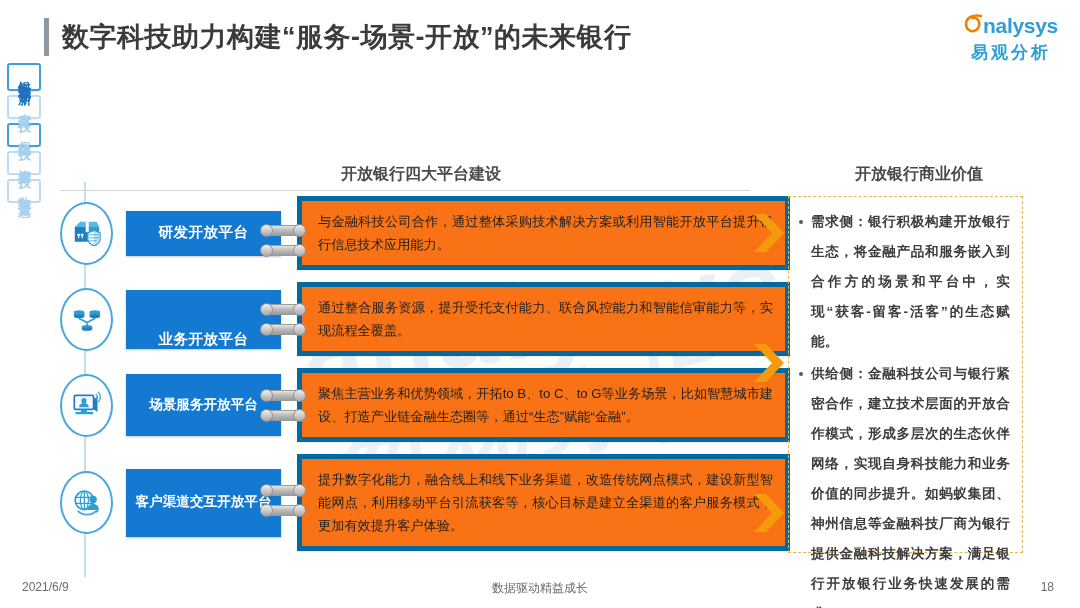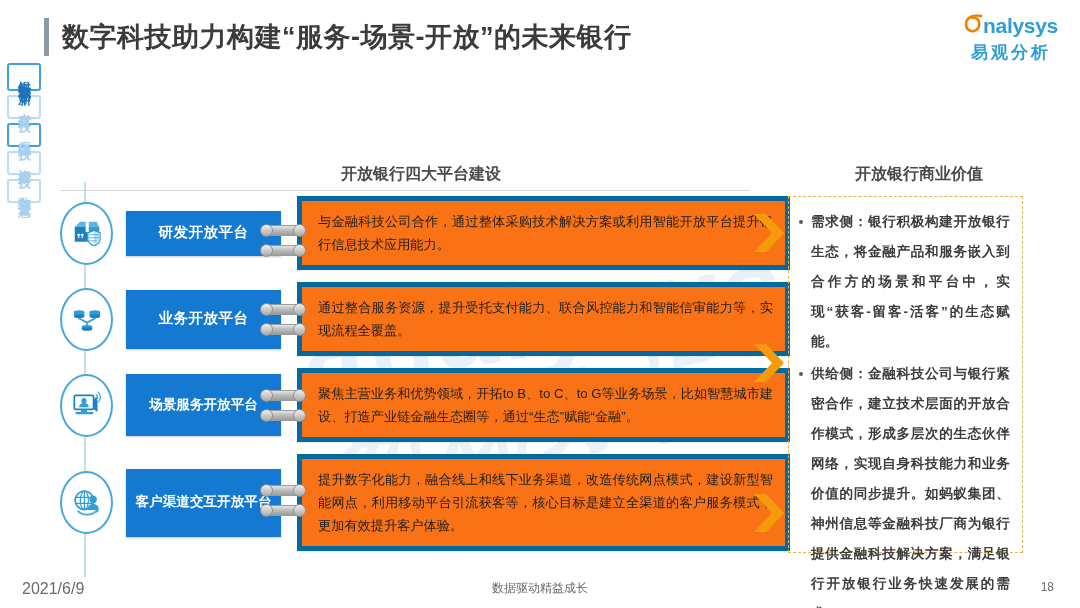--- a/index.html
+++ b/index.html
@@ -95,21 +95,21 @@
 
   .label-box{
     margin-left:13px;flex:0 0 155px;width:155px;
     background:#1479d0;color:#ffffff;
     display:flex;align-items:center;justify-content:center;
     font-size:14.5px;font-weight:700;letter-spacing:.5px;
     box-shadow:0 1px 2px rgba(0,0,0,.22);
     position:relative;z-index:2;
   }
   .label-box.r1{height:45px;}
-  .label-box.r2{height:59px;}
+  .label-box.r2{height:59px;align-items:flex-end;}
   .label-box.r3{height:62px;}
   .label-box.r4{height:68px;}
   .label-box .lb-txt{padding:0 4px;text-align:center;line-height:1.2;}
   .label-box.wide .lb-txt{font-size:13.6px;letter-spacing:0;}
 
   .connector{
     position:absolute;z-index:6;width:38px;height:9px;
     background:linear-gradient(to bottom,#e6e6e6 0%,#bdbdbd 45%,#9d9d9d 100%);
     border-radius:5px;border:1px solid #9a9a9a;
   }
@@ -146,21 +146,21 @@
     width:4px;height:4px;border-radius:50%;background:#5a5a5a;
     margin-top:13px;margin-right:8px;flex:0 0 4px;
   }
   .vp-text{
     font-size:13.6px;line-height:30px;color:#3d3d3d;font-weight:700;
     text-align:justify;letter-spacing:.2px;
   }
 
   
   .footer{position:absolute;left:0;right:0;bottom:8px;height:20px;z-index:5;}
-  .f-date{position:absolute;left:22px;top:0;font-size:16px;color:#6a6a6a;}
+  .f-date{position:absolute;left:22px;top:0;font-size:12px;color:#6a6a6a;}
   .f-center{position:absolute;left:0;right:0;top:0;text-align:center;font-size:12px;color:#6a6a6a;}
   .f-page{position:absolute;right:26px;top:0;font-size:12px;color:#6a6a6a;}
 </style>
 </head>
 <body>
 
 <div class="slide">
 
   <div class="watermark">analysys</div>
   <div class="watermark2">易观分析</div>

